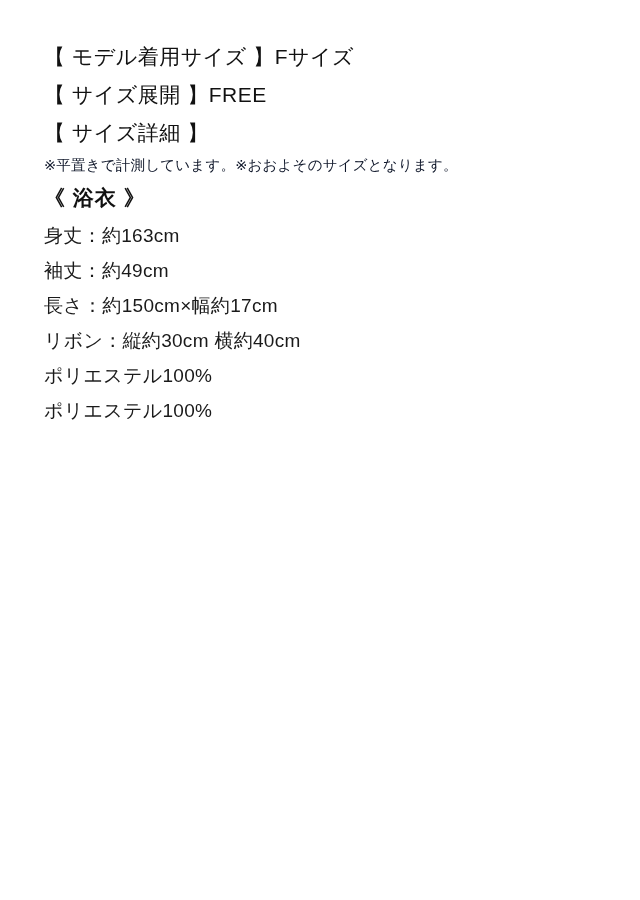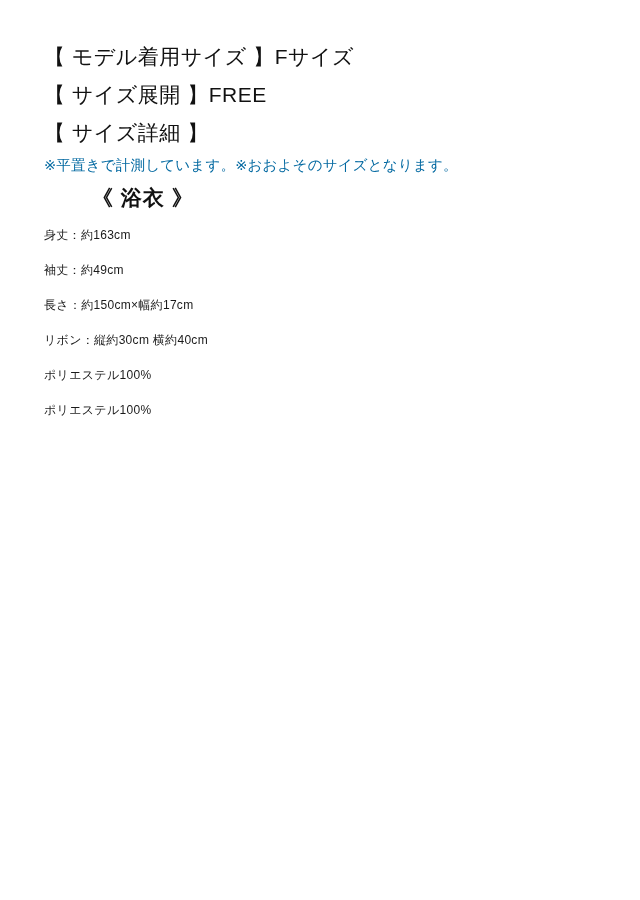--- a/index.html
+++ b/index.html
@@ -36,35 +36,34 @@
     font-weight: normal;
   }
   .head-line .tail {
     font-weight: normal;
     margin-top: 39px;
   }
   
   .note-line {
     font-size: 14.5px;
     line-height: 26px;
-    color: #0369a1;
+    color: #0f172a;
     letter-spacing: 0.2px;
   }
   
   .sec-line {
     font-size: 21px;
     line-height: 40px;
     font-weight: bold;
     color: #111111;
     letter-spacing: 1px;
-    margin-left: 48px;
   }
   
   .detail-line {
-    font-size: 12px;
+    font-size: 19px;
     line-height: 35px;
     color: #1a1a1a;
     letter-spacing: 0.3px;
   }
 </style>
 </head>
 <body>
 
 <div class="page">
 

